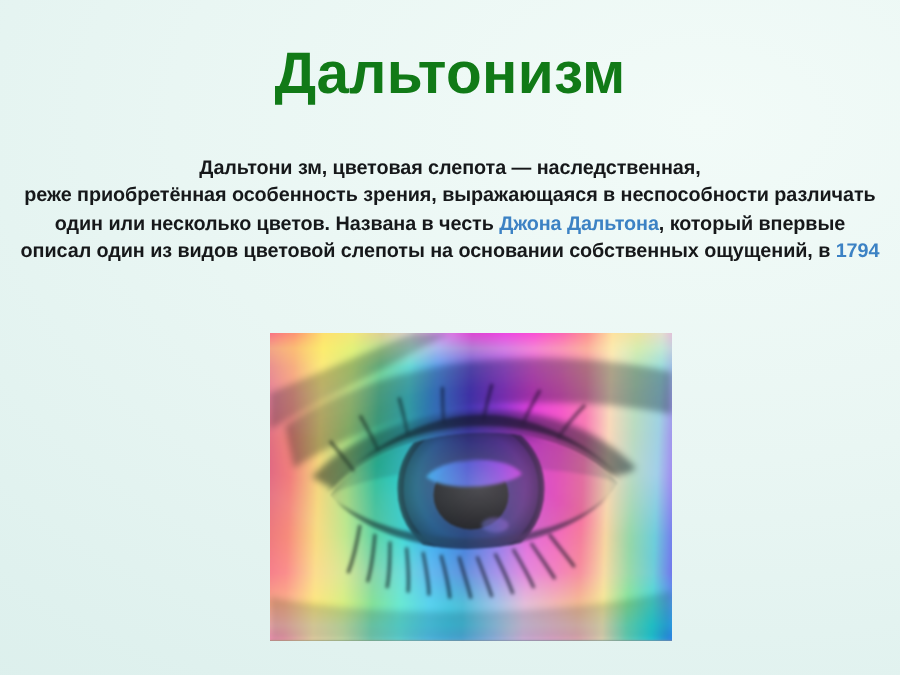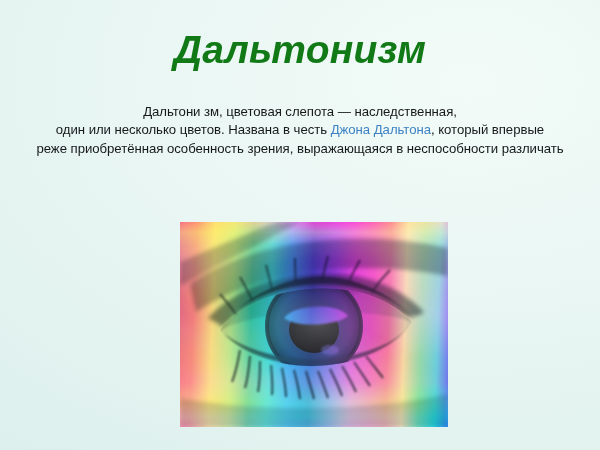--- a/index.html
+++ b/index.html
@@ -36,35 +36,34 @@
   }
   #page-title {
     display: inline-block;
     font-family: "Liberation Sans", sans-serif;
     font-size: 39px;
     font-weight: bold;
     color: #117a17;
     letter-spacing: 0.2px;
     line-height: 1.05;
     white-space: nowrap;
-    font-style: italic;
   }
 
   
   #body-block {
     position: absolute;
     left: 12px;
     top: 103px;
     width: 576px;
     text-align: center;
   }
   .body-line {
     font-family: "Liberation Sans", sans-serif;
     font-size: 13.2px;
-    font-weight: normal;
+    font-weight: bold;
     color: #16181a;
     line-height: 18.4px;
     white-space: nowrap;
     letter-spacing: -0.05px;
   }
   .link {
     color: #3c82c4;
   }
 
   
@@ -173,22 +172,23 @@
 <body>
 
 <div id="slide">
 
   <div id="title-block">
     <span id="page-title">Дальтонизм</span>
   </div>
 
   <div id="body-block">
       <div class="body-line"><span>Дальтони зм, цветовая слепота — наследственная,</span></div>
+      <div class="body-line"><span>реже приобретённая особенность зрения, выражающаяся в неспособности различать</span></div>
       <div class="body-line"><span>один или несколько цветов. Названа в честь </span><span class="link">Джона Дальтона</span><span>, который впервые</span></div>
-      <div class="body-line"><span>реже приобретённая особенность зрения, выражающаяся в неспособности различать</span></div>
+      <div class="body-line"><span>описал один из видов цветовой слепоты на основании собственных ощущений, в </span><span class="link">1794</span></div>
     </div>
 
   <div id="eye-figure">
     <div class="rainbow-base"></div>
     <div class="rainbow-cross"></div>
     <div class="rainbow-horiz"></div>
     <div class="rainbow-pools"></div>
 
     <svg class="eye-art" viewBox="0 0 268 205" preserveAspectRatio="none">
       <defs>

